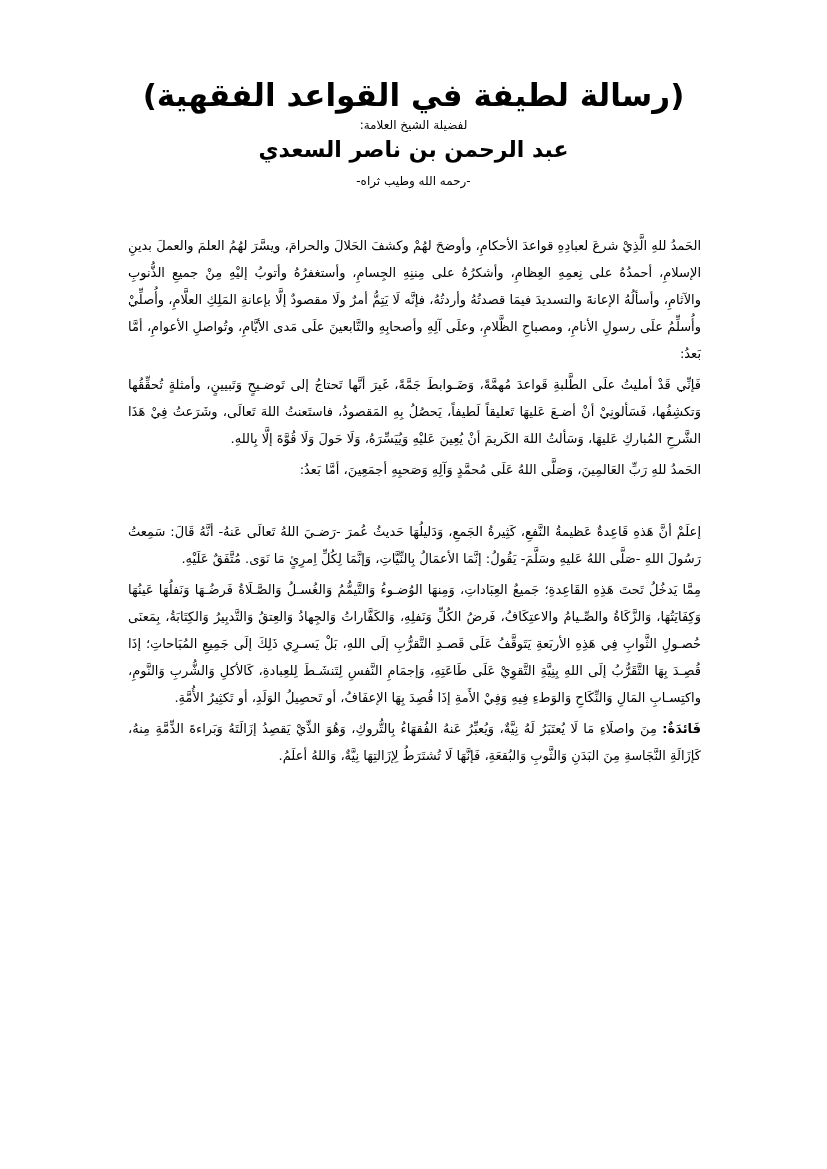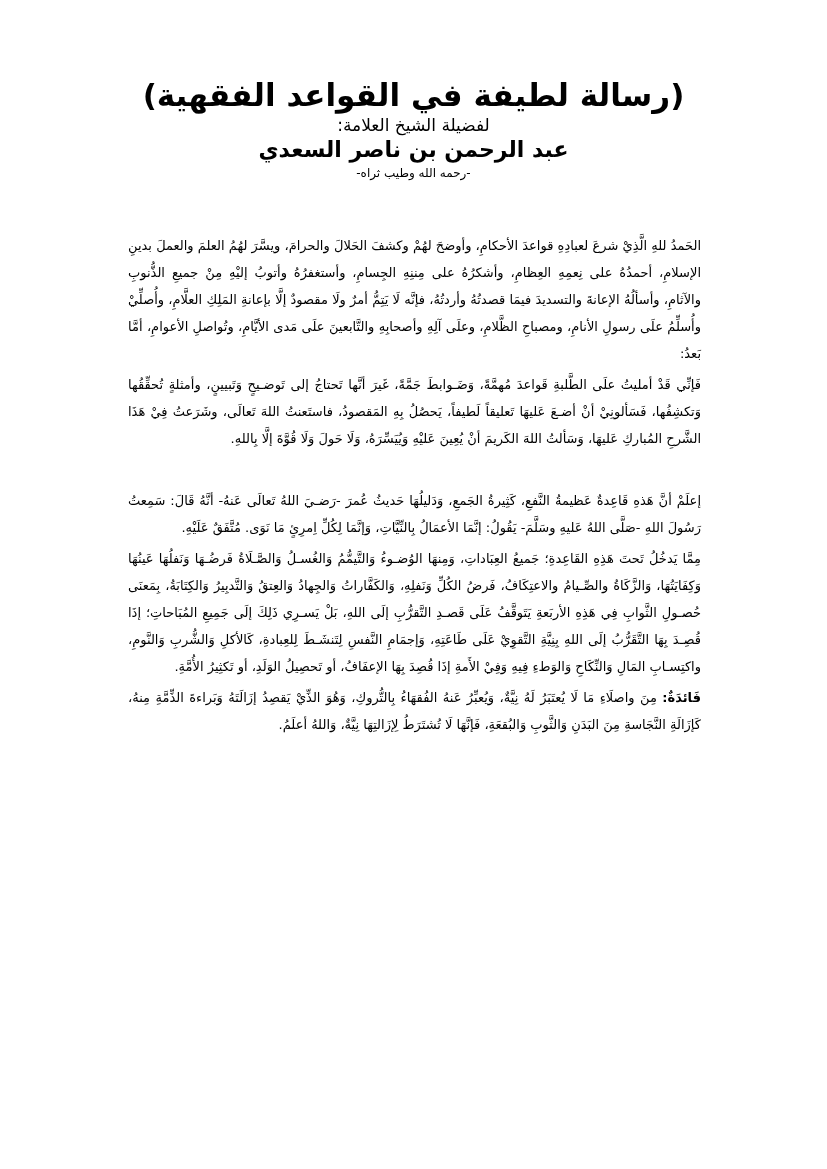--- a/index.html
+++ b/index.html
@@ -34,36 +34,36 @@
     .main-title {
       font-family: "DejaVu Sans", sans-serif;
       font-weight: bold;
       font-size: 31px;
       line-height: 38px;
       margin: 0;
       letter-spacing: 0;
     }
     .subtitle {
       font-family: "DejaVu Sans", sans-serif;
-      font-size: 17px;
+      font-size: 12px;
       line-height: 22px;
       margin: 0;
     }
     .author {
       font-family: "DejaVu Sans", sans-serif;
       font-weight: bold;
       font-size: 22px;
       line-height: 28px;
       margin: 0;
     }
     .blessing {
       font-family: "DejaVu Sans", sans-serif;
       font-size: 12px;
       line-height: 18px;
-      margin: 0;
+      margin: 8px;
     }
     .body {
       position: absolute;
       left: 124px;
       width: 581px;
       top: 228px;
       direction: rtl;
       text-align: justify;
       text-align-last: right;
       font-family: "DejaVu Sans", sans-serif;
@@ -91,20 +91,21 @@
   <div class="header">
     <h1 class="main-title">(رسالة لطيفة في القواعد الفقهية)</h1>
     <p class="subtitle">لفضيلة الشيخ العلامة:</p>
     <p class="author">عبد الرحمن بن ناصر السعدي</p>
     <p class="blessing">-رحمه الله وطيب ثراه-</p>
   </div>
 
   <div class="body">
     <p>الحَمدُ للهِ الَّذِيْ شرعَ لعبادِهِ قواعدَ الأحكامِ، وأوضحَ لهُمْ وكشفَ الحَلالَ والحرامَ، ويسَّرَ لهُمُ العلمَ والعملَ بدينِ الإسلامِ، أحمدُهُ على نِعمِهِ العِظامِ، وأشكرُهُ على مِننِهِ الجِسامِ، وأستغفرُهُ وأتوبُ إليْهِ مِنْ جميعِ الذُّنوبِ والآثامِ، وأسألُهُ الإعانةَ والتسديدَ فيمَا قصدتُهُ وأردتُهُ، فإنَّه لَا يَتِمُّ أمرٌ ولَا مقصودٌ إلَّا بإعانةِ المَلِكِ العلَّامِ، وأُصلِّيْ وأُسلِّمُ علَى رسولِ الأنامِ، ومصباحِ الظَّلامِ، وعلَى آلِهِ وأصحابِهِ والتَّابعينَ علَى مَدى الأيَّامِ، وتُواصلِ الأعوامِ، أمَّا بَعدُ:</p>
     <p>فَإنِّي قَدْ أمليتُ علَى الطَّلبةِ قَواعدَ مُهمَّةً، وَضَـوابطَ جَمَّةً، غَيرَ أنَّها تَحتاجُ إلى تَوضـيحٍ وَتَبيينٍ، وأمثلةٍ تُحقِّقُها وَتكشِفُها، فَسَألونِيْ أنْ أضـعَ عَليهَا تَعليقاً لَطيفاً، يَحصُلُ بِهِ المَقصودُ، فاستَعنتُ اللهَ تَعالَى، وشَرَعتُ فِيْ هَذَا الشَّرحِ المُباركِ عَليهَا، وَسَألتُ اللهَ الكَريمَ أنْ يُعِينَ عَليْهِ وَيُيَسِّرَهُ، وَلَا حَولَ وَلَا قُوَّةَ إلَّا بِاللهِ.</p>
+    <p>الحَمدُ للهِ رَبِّ العَالمِينَ، وَصَلَّى اللهُ عَلَى مُحمَّدٍ وَآلِهِ وَصَحبِهِ أجمَعِينَ، أمَّا بَعدُ:</p>
 
     <div class="gap"></div>
 
     <p>إعلَمْ أنَّ هَذهِ قَاعِدةٌ عَظيمةُ النَّفعِ، كَثِيرةُ الجَمعِ، وَدَليلُهَا حَديثُ عُمرَ -رَضـيَ اللهُ تَعالَى عَنهُ- أنَّهُ قَالَ: سَمِعتُ رَسُولَ اللهِ -صَلَّى اللهُ عَليهِ وسَلَّمَ- يَقُولُ: إنَّمَا الأعمَالُ بِالنِّيَّاتِ، وَإنَّمَا لِكُلِّ اِمرِئٍ مَا نَوَى. مُتَّفَقٌ عَلَيْهِ.</p>
     <p>مِمَّا يَدخُلُ تَحتَ هَذِهِ القَاعِدةِ؛ جَميعُ العِبَاداتِ، وَمِنهَا الوُضـوءُ وَالتَّيمُّمُ وَالغُسـلُ وَالصَّـلَاةُ فَرضُـهَا وَنَفلُهَا عَينُهَا وَكِفَايَتُهَا، وَالزَّكَاةُ والصِّـيامُ والاعتِكَافُ، فَرضُ الكُلِّ وَنَفلِهِ، وَالكَفَّاراتُ وَالجِهادُ وَالعِتقُ وَالتَّدبِيرُ وَالكِتَابَةُ، بِمَعنَى حُصـولِ الثَّوابِ فِي هَذِهِ الأربَعةِ يَتَوقَّفُ عَلَى قَصـدِ التَّقرُّبِ إلَى اللهِ، بَلْ يَسـرِي ذَلِكَ إلَى جَمِيعِ المُبَاحاتِ؛ إذَا قُصِـدَ بِهَا التَّقَرُّبُ إلَى اللهِ بِنِيَّةِ التَّقوِيْ عَلَى طَاعَتِهِ، وَإجمَامِ النَّفسِ لِتَنشَـطَ لِلعِبادةِ، كَالأكلِ وَالشُّربِ وَالنَّومِ، واكتِسـابِ المَالِ وَالنِّكَاحِ وَالوَطءِ فِيهِ وَفِيْ الأَمةِ إذَا قُصِدَ بِهَا الإعفَافُ، أو تَحصِيلُ الوَلَدِ، أو تَكثِيرُ الأُمَّةِ.</p>
     <p><span class="bold-lead">فَائدَةٌ:</span><span> مِنَ واصلَاءِ مَا لَا يُعتَبَرُ لَهُ نِيَّةٌ، وَيُعبِّرُ عَنهُ الفُقهَاءُ بِالتُّروكِ، وَهُوَ الذِّيْ يَقصِدُ إزَالَتَهُ وَبَراءةَ الذِّمَّةِ مِنهُ، كَإزَالَةِ النَّجَاسةِ مِنَ البَدَنِ وَالثَّوبِ وَالبُقعَةِ، فَإنَّهَا لَا تُشتَرَطُ لِإزَالتِهَا نِيَّةٌ، وَاللهُ أعلَمُ.</span></p>
 
     <div class="gap"></div>
 
   </div>

